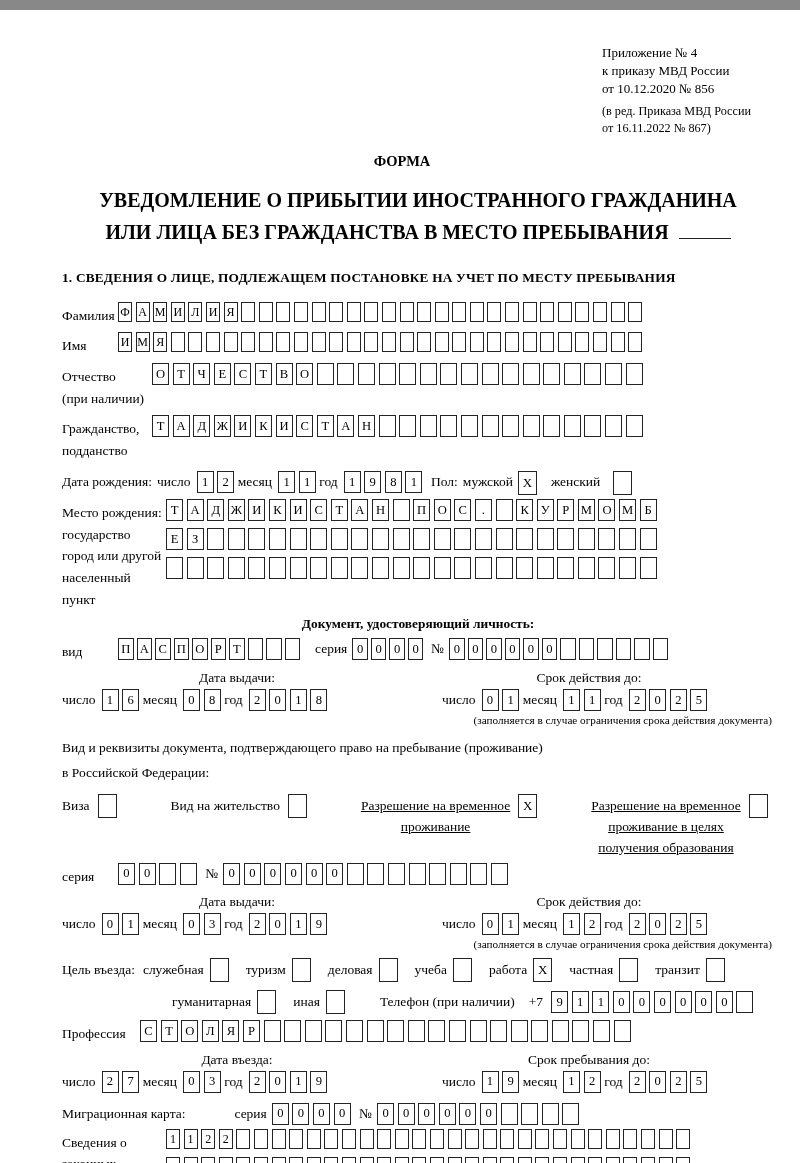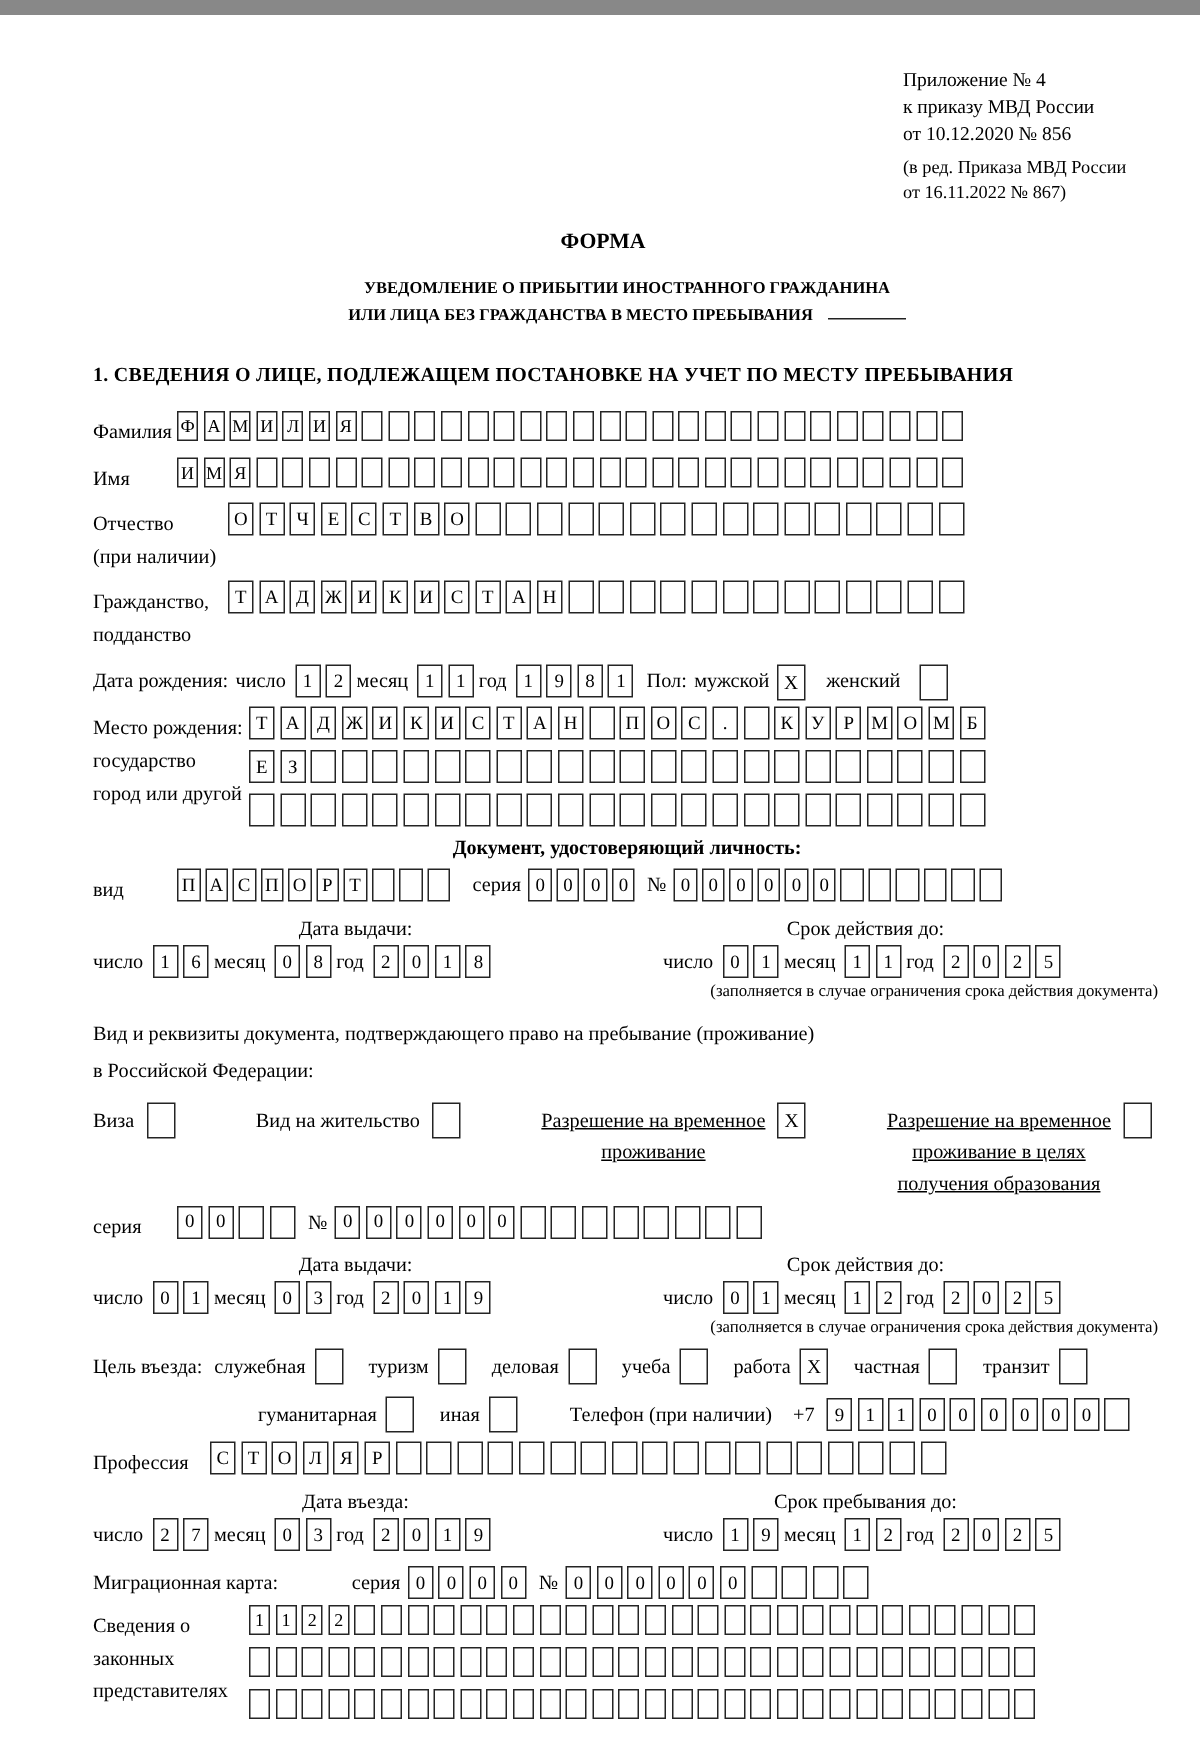--- a/index.html
+++ b/index.html
@@ -6,21 +6,21 @@
   body { margin:0; background:#888; }
   .page {
     width:800px; height:1163px; margin:10px auto; background:#fff;
     font-family:"Liberation Serif","DejaVu Serif",serif; color:#000000;
     padding:34px 26px 0 62px; position:relative; overflow:hidden;
   }
   .ref-block { margin-left:auto; width:172px; font-size:13px; line-height:1.4; }
   .ref-small { font-size:12.2px; }
   .ref-gap { margin-top:4px; }
   .forma { text-align:center; padding-right:32px; font-weight:bold; font-size:14.5px; margin-top:16px; }
-  .title { text-align:center; font-weight:bold; font-size:11px; margin-top:14px; line-height:1.6; }
+  .title { text-align:center; font-weight:bold; font-size:20px; margin-top:14px; line-height:1.6; }
   .uline { display:inline-block; width:52px; border-bottom:1.8px solid #222; margin-left:10px; height:12px; }
   .sec-heading { font-weight:bold; font-size:13.3px; margin-top:22px; letter-spacing:.2px; }
 
   .row { display:flex; align-items:flex-start; margin-top:6px; font-size:13.5px; }
   .lblcol { flex:0 0 56px; padding-top:3px; line-height:1.6; }
   .w90  { flex:0 0 90px; }
   .w104 { flex:0 0 104px; }
   .w78  { flex:0 0 78px; }
   .cells { white-space:nowrap; display:inline-block; line-height:0; }
   .cell {
@@ -32,21 +32,21 @@
   .tight .cell { width:15.5px; height:22px; margin-right:3px; }
   .cbox {
     display:inline-flex; width:19px; height:24px; border:1.6px solid #242424;
     align-items:center; justify-content:center; font-size:13px; vertical-align:middle; flex:0 0 auto;
   }
   .lbl { margin:0 5px; padding-top:3px; }
   .lbl.first { margin-left:0; }
   .mt4{margin-top:4px;} .mt10{margin-top:10px;}
   .center { text-align:center; }
   .bold { font-weight:bold; }
-  .dates-head { display:flex; font-size:13.5px; margin-top:7px; }
+  .dates-head { display:flex; font-size:13.5px; margin-top:7px;gap:12px; }
   .dates-head .h1 { width:350px; text-align:center; }
   .dates-head .h2 { width:330px; text-align:center; }
   .dates-row { display:flex; align-items:flex-start; margin-top:3px; font-size:13.5px; }
   .dgroup { display:inline-flex; align-items:flex-start; }
   .dgroup .lbl { margin:0 6px 0 0; }
   .dg-left { width:380px; }
   .note { font-size:11.2px; text-align:right; margin-top:3px; padding-right:2px; }
   .intro { font-size:13.5px; margin-top:10px; line-height:1.85; }
   .opt-row { display:flex; margin-top:8px; font-size:13.5px; align-items:flex-start;gap:40px; }
   .opt { display:flex; align-items:flex-start; margin-right:14px; }
@@ -120,20 +120,21 @@
     <span class="cbox">X</span>
     <span class="lbl" style="margin-left:14px;">женский</span>
     <span class="cbox" style="margin-left:8px;"></span>
   </div>
 
   <div class="row mt4">
     <div class="lblcol w104">
       <div>Место рождения:</div>
       <div>государство</div>
       <div>город или другой</div>
+      <div>населенный пункт</div>
     </div>
     <div>
       <div class="cells md"><span class="cell">Т</span><span class="cell">А</span><span class="cell">Д</span><span class="cell">Ж</span><span class="cell">И</span><span class="cell">К</span><span class="cell">И</span><span class="cell">С</span><span class="cell">Т</span><span class="cell">А</span><span class="cell">Н</span><span class="cell"></span><span class="cell">П</span><span class="cell">О</span><span class="cell">С</span><span class="cell">.</span><span class="cell"></span><span class="cell">К</span><span class="cell">У</span><span class="cell">Р</span><span class="cell">М</span><span class="cell">О</span><span class="cell">М</span><span class="cell">Б</span></div>
       <div class="cells md" style="margin-top:7px;"><span class="cell">Е</span><span class="cell">З</span><span class="cell"></span><span class="cell"></span><span class="cell"></span><span class="cell"></span><span class="cell"></span><span class="cell"></span><span class="cell"></span><span class="cell"></span><span class="cell"></span><span class="cell"></span><span class="cell"></span><span class="cell"></span><span class="cell"></span><span class="cell"></span><span class="cell"></span><span class="cell"></span><span class="cell"></span><span class="cell"></span><span class="cell"></span><span class="cell"></span><span class="cell"></span><span class="cell"></span></div>
       <div class="cells md" style="margin-top:7px;"><span class="cell"></span><span class="cell"></span><span class="cell"></span><span class="cell"></span><span class="cell"></span><span class="cell"></span><span class="cell"></span><span class="cell"></span><span class="cell"></span><span class="cell"></span><span class="cell"></span><span class="cell"></span><span class="cell"></span><span class="cell"></span><span class="cell"></span><span class="cell"></span><span class="cell"></span><span class="cell"></span><span class="cell"></span><span class="cell"></span><span class="cell"></span><span class="cell"></span><span class="cell"></span><span class="cell"></span></div>
     </div>
   </div>
 
   <div class="center bold" style="font-size:13.4px; margin-top:6px;">Документ, удостоверяющий личность:</div>
 

